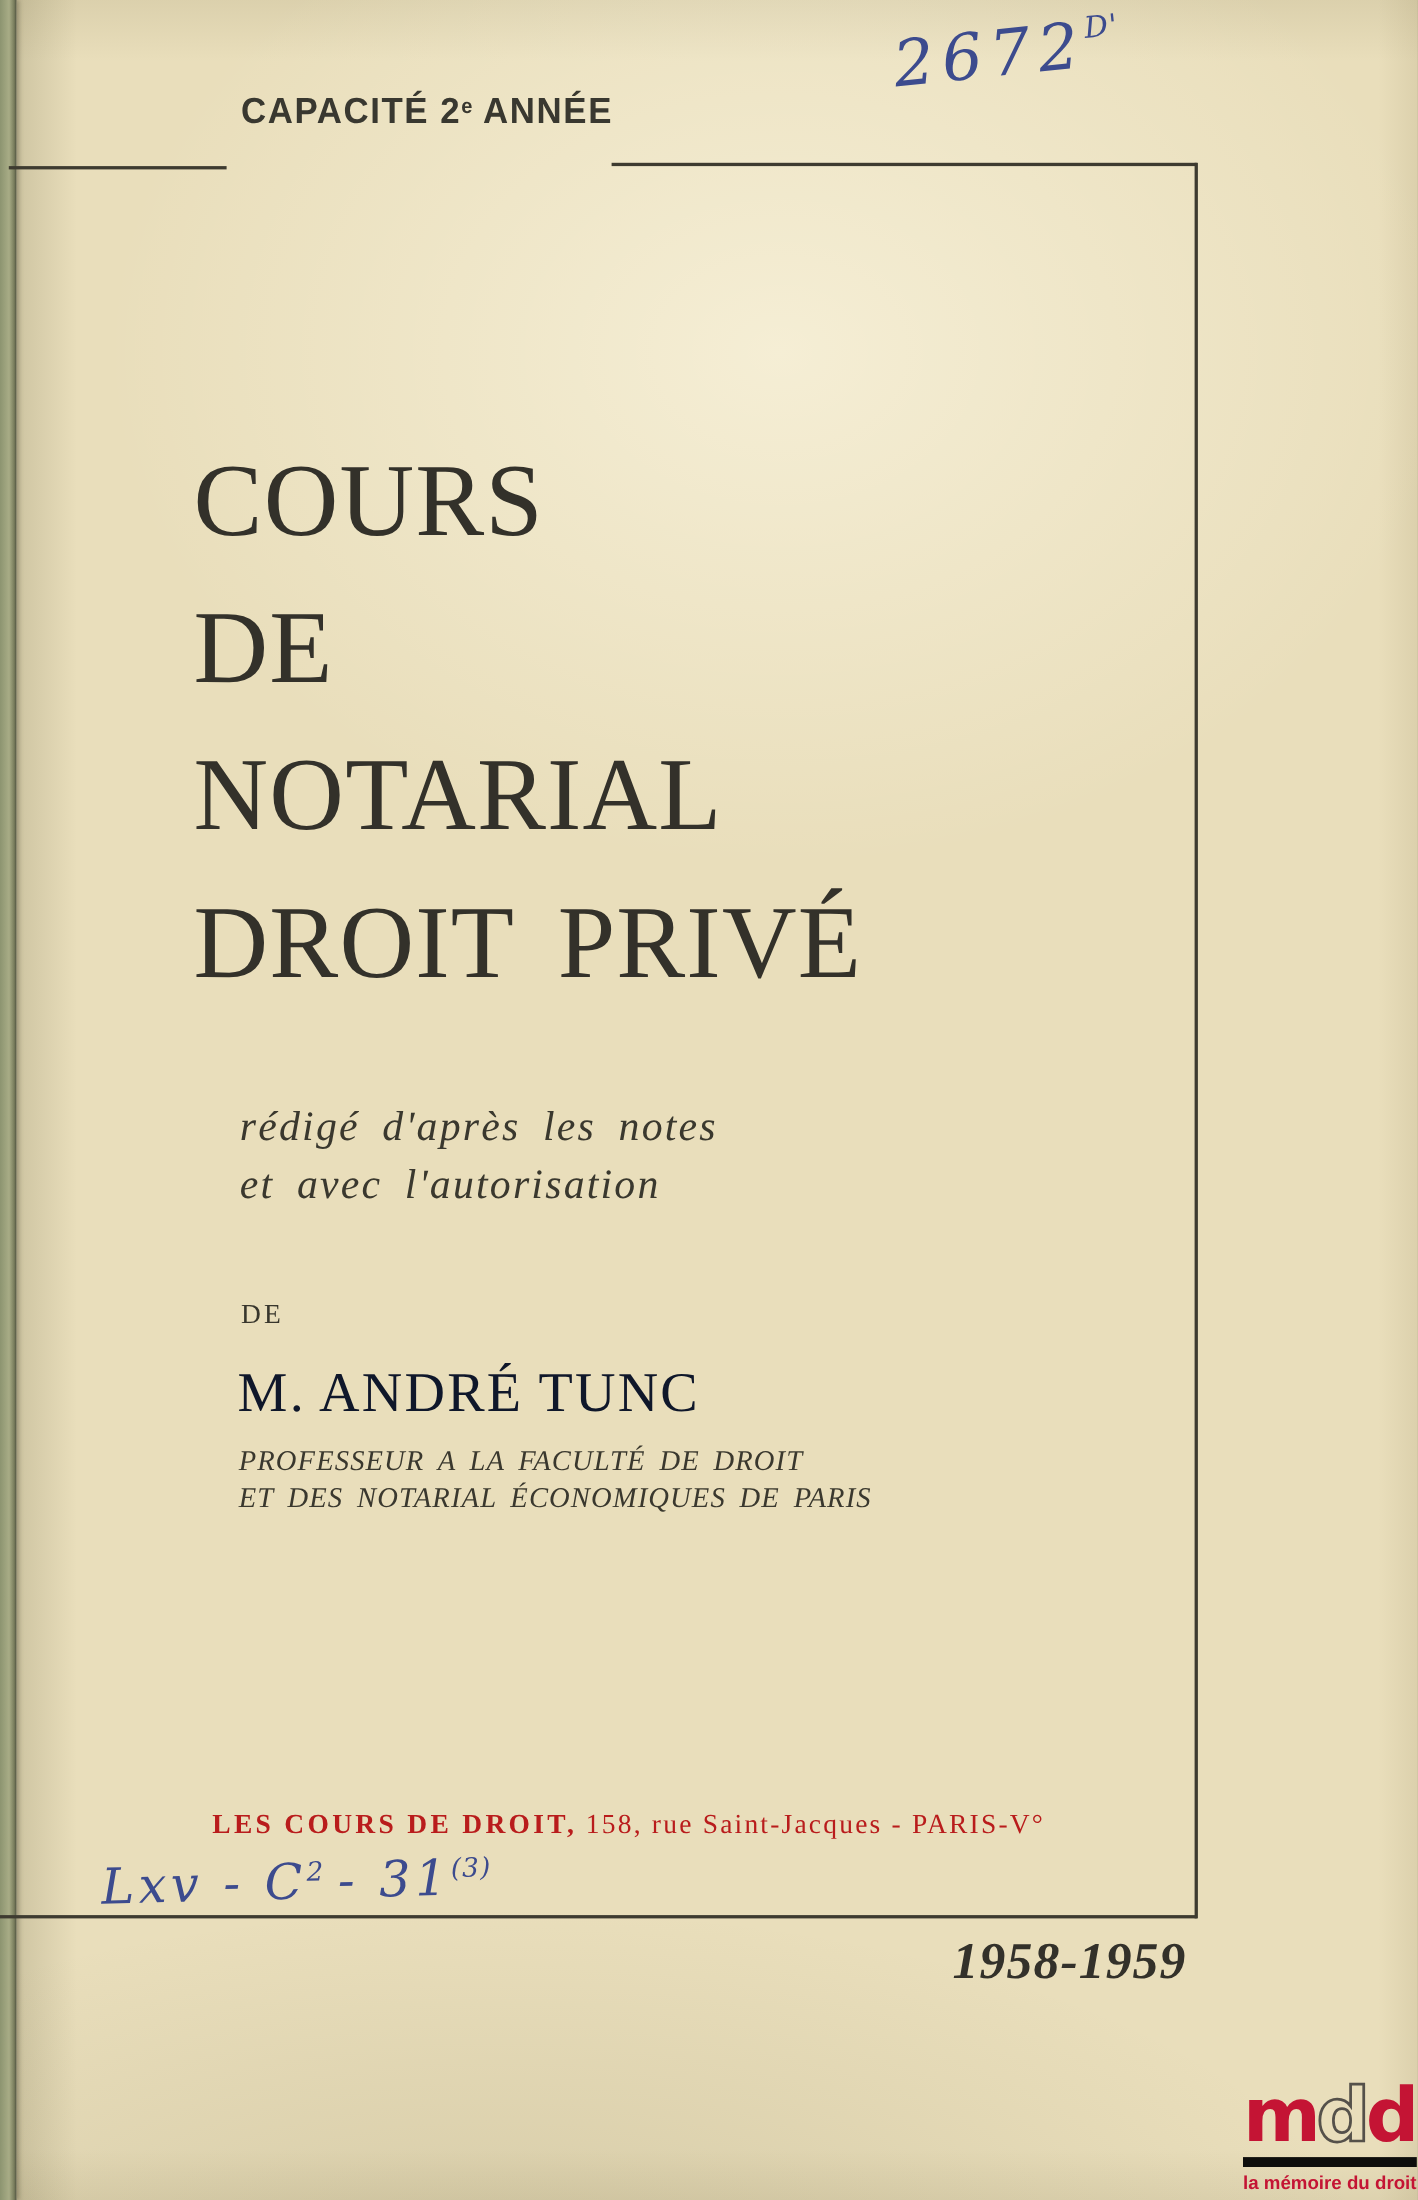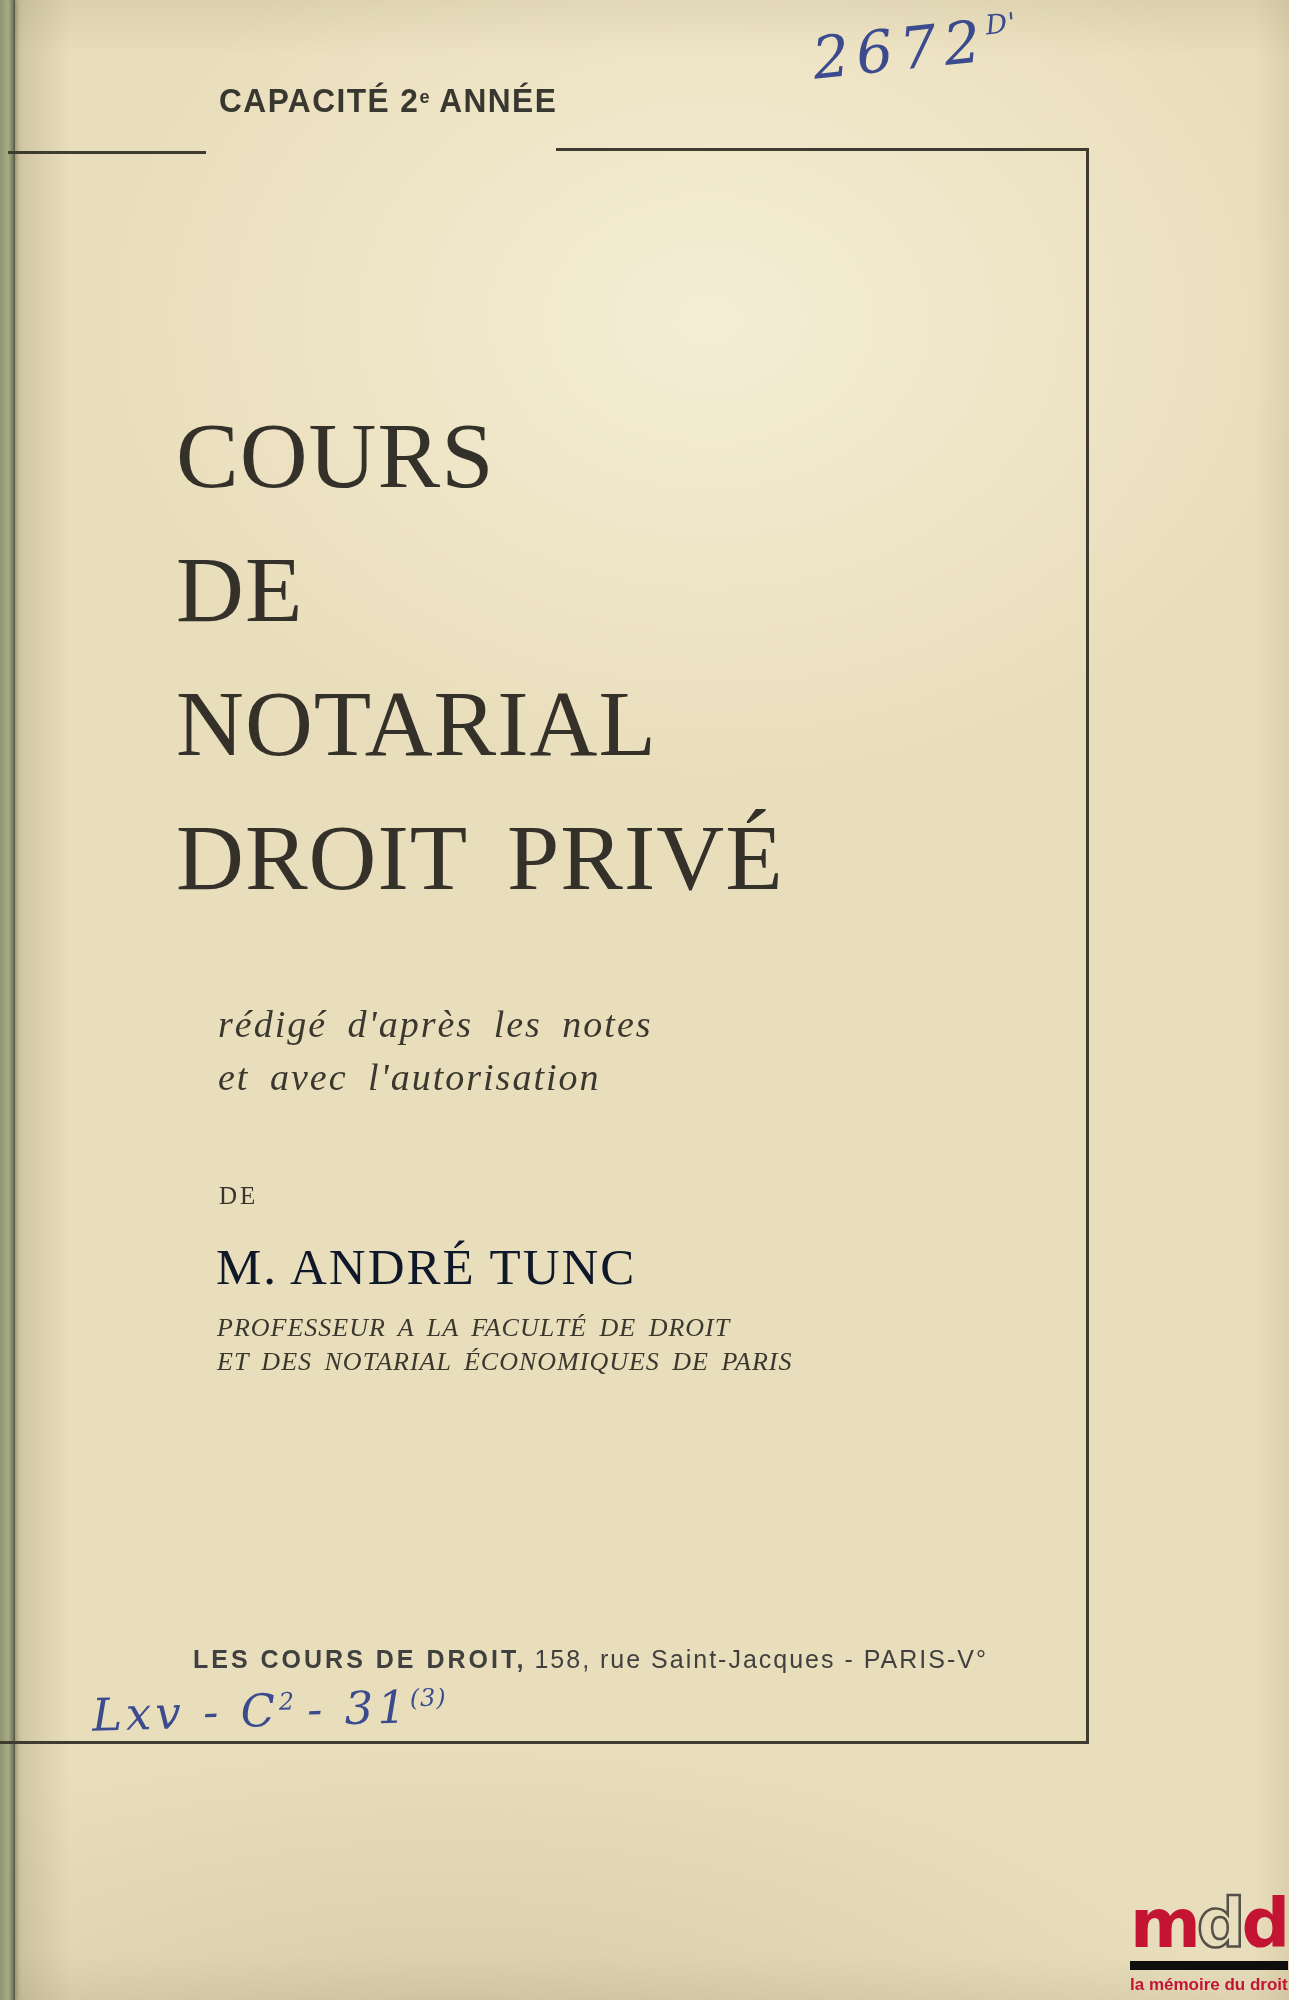--- a/index.html
+++ b/index.html
@@ -62,22 +62,22 @@
     font-size:25px; letter-spacing:3px; color:#38362c; }
 
   .author { position:absolute; left:216px; top:1238px;
     font-size:51px; letter-spacing:2px; color:#0f172a; white-space:nowrap; }
 
   .role { position:absolute; left:217px; top:1311px;
     font-style:italic; font-size:26px; line-height:34px;
     letter-spacing:1px; word-spacing:5px; color:#3a382e; white-space:nowrap; }
 
   .imprint-line { position:absolute; left:193px; top:1645px;
-    font-family:Liberation Sans, sans-serif; font-size:25px;
-    color:#404040; white-space:nowrap; }
+    font-family:Liberation Serif, serif; font-size:25px;
+    color:#b91c1c; white-space:nowrap; }
   .imprint-line .pub-name { font-weight:bold; letter-spacing:3px; }
   .imprint-line .pub-address { letter-spacing:2px; margin-left:8px; font-weight:normal; }
 
   .hand-shelf {
     position:absolute; left:92px; top:1684px;
     font-family:"DejaVu Serif", serif; font-style:italic;
     font-size:45px; letter-spacing:4px; white-space:nowrap;
     transform:rotate(-1.5deg);
   }
   .hand-shelf sup { font-size:24px; vertical-align:16px; letter-spacing:1px; }
@@ -136,20 +136,21 @@
   </div>
 
   <div class="imprint-line">
     <span class="pub-name">LES COURS DE DROIT,</span><span class="pub-address">158, rue Saint-Jacques - PARIS-V°</span>
   </div>
 
   <div class="hand hand-shelf">
     <span>Lxv - C</span><sup>2</sup><span class="shelf-gap">- 31</span><sup>(3)</sup>
   </div>
 
+  <div class="year">1958-1959</div>
 
   <div class="mdd">
     <div class="mdd-word">
       <span class="mdd-m">m</span><span class="mdd-d-outline">d</span><span class="mdd-d">d</span>
     </div>
     <div class="mdd-bar"></div>
     <div class="mdd-tagline">la mémoire du droit</div>
   </div>
 
 </div>

